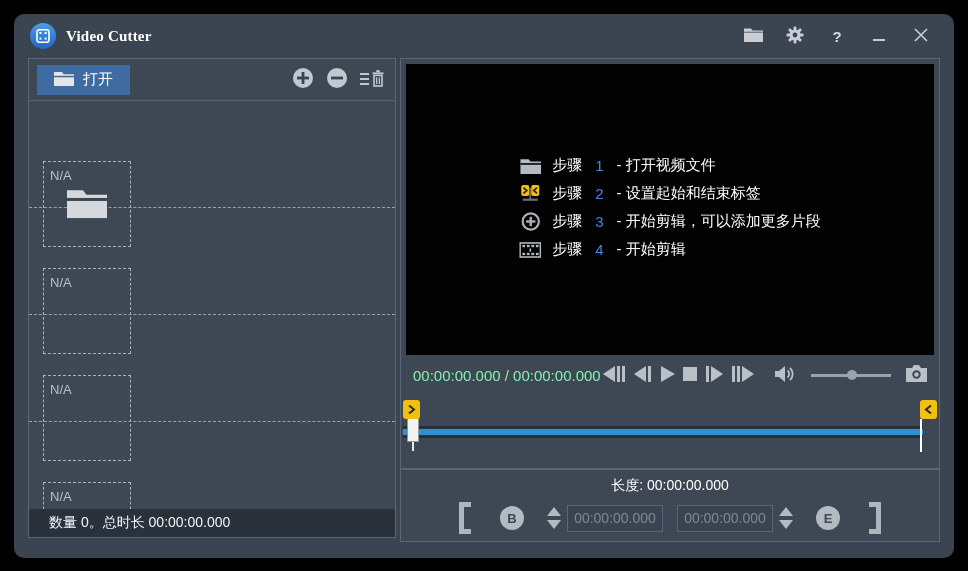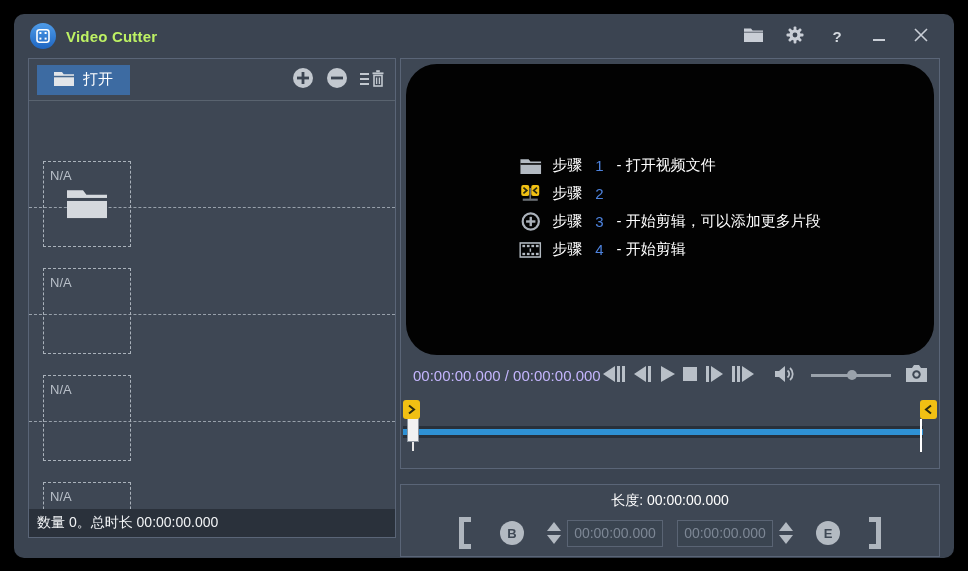--- a/index.html
+++ b/index.html
@@ -7,21 +7,21 @@
               font-family:"Liberation Sans","DejaVu Sans",sans-serif; }
   .window { position:absolute; left:14px; top:14px; width:940px; height:544px;
             background:#3b4451; border-radius:10px; overflow:hidden; }
 
   
   .titlebar { position:absolute; left:0; top:0; right:0; height:44px;
               display:flex; align-items:center; padding:0 22px 0 16px; }
   .app-logo { width:26px; height:26px; border-radius:50%;
               background:linear-gradient(#4f9ce8,#1f66c2);
               display:flex; align-items:center; justify-content:center; }
-  .win-title { color:#bef264; font-size:15px; font-weight:bold; margin-left:10px; letter-spacing:.2px; }
+  .win-title { color:#ffffff; font-size:15px; font-weight:bold; margin-left:10px; letter-spacing:.2px;font-family:Liberation Serif, serif; }
   .tb-actions { margin-left:auto; display:flex; align-items:center; gap:20px; }
   .tb-btn { background:none; border:none; color:#c9ced6; display:flex;
             align-items:center; justify-content:center; width:22px; height:22px; cursor:pointer; }
   .help-btn { font-size:15px; font-weight:bold; color:#d4d9df; }
   .min-bar { width:12px; height:2px; background:#c9ced6; margin-top:8px; }
 
   
   .left-panel { position:absolute; left:14px; top:44px; width:368px; bottom:20px;
                 border:1px solid #5a6577; background:#3e4754; display:flex; flex-direction:column; }
   .toolbar { height:42px; display:flex; align-items:center; padding:0 10px 0 8px;
@@ -35,54 +35,54 @@
   .icon-btn { background:none; border:none; padding:0; margin-left:12px; cursor:pointer;
               display:flex; align-items:center; }
   .list { flex:1; overflow:hidden; }
   .list-item { height:107px; border-bottom:1px dashed #98a1ab; padding:16px 0 0 14px; }
   .list-item:last-child { border-bottom:none; }
   .thumb { width:88px; height:86px; border:1px dashed #aab2bb; position:relative;
            padding:4px 6px;margin-top:44px; }
   .na-label { color:#b8bfc8; font-size:13px; }
   .thumb-folder { position:absolute; left:50%; top:50%; transform:translate(-50%,-46%); }
   .statusbar { flex:none; height:28px; background:#2a313b; color:#f2f4f6; font-size:14px;
-               display:flex; align-items:center; padding:0 8px; }
+               display:flex; align-items:center; padding:0 20px; }
 
   
   .right-panel { position:absolute; left:386px; right:14px; top:44px; height:411px;
                  border:1px solid #5a6577; background:#3e4754; display:flex; flex-direction:column; }
-  .video { flex:none; height:291px; margin:5px 5px 0 5px; background:#020202; position:relative;border-radius:31px; }
+  .video { flex:none; height:291px; margin:5px 5px 0 5px; background:#020202; position:relative; }
   .steps { position:absolute; left:50%; top:92px; transform:translateX(-50%);
            display:flex; flex-direction:column; gap:9px; white-space:nowrap; }
   .step-row { display:flex; align-items:center; gap:11px; color:#fff; font-size:15px; }
   .step-ico { width:22px; display:flex; justify-content:center; }
   .step-num { color:#4d82dd; margin:0 2px; }
   .controls { flex:none; height:40px; display:flex; align-items:center; padding:0 12px; }
-  .time-display { color:#c4b5fd; font-size:15px; }
+  .time-display { color:#86efac; font-size:15px; }
   .ctrl-group { margin-left:auto; display:flex; align-items:center; gap:7px; }
   .pb-btn { background:none; border:none; padding:0; cursor:pointer; display:flex; align-items:center; }
   .vol-slider { width:80px; height:14px; position:relative; margin:0 8px; cursor:pointer; }
   .vol-track { position:absolute; left:0; right:0; top:6px; height:3px; background:#9aa2ab; }
   .vol-knob { position:absolute; left:36px; top:2px; width:10px; height:10px; border-radius:50%;
               background:#9aa2ab; }
   .timeline { flex:1; position:relative; }
   .tl-track { position:absolute; left:2px; right:16px; top:31px; height:12px;
               background:#2e91d4; border-top:3px solid #28303a; border-bottom:3px solid #28303a; cursor:pointer; }
   .tl-marker { position:absolute; width:17px; height:19px; background:#f1c013; border-radius:3px;
                display:flex; align-items:center; justify-content:center; cursor:pointer; z-index:3; }
   .tl-start { left:2px; top:5px; }
   .tl-end { right:2px; top:5px; }
   .tl-endline { position:absolute; right:17px; top:24px; width:2px; height:33px; background:#fff; }
   .playhead { position:absolute; left:6px; top:21px; width:12px; height:26px; background:#f2f2f2;
               border:1px solid #8c949e; z-index:2; cursor:grab; }
   .playhead:after { content:""; position:absolute; left:4px; top:25px; width:2px; height:9px; background:#e8e8e8; }
 
   
   .trim-panel { position:absolute; left:386px; right:14px; top:455px; height:73px;
-                border:1px solid #5a6577; background:#3e4754;margin-top:15px; }
+                border:1px solid #5a6577; background:#3e4754; }
   .length-line { text-align:center; color:#fff; font-size:14px; margin-top:7px; }
   .trim-row { display:flex; align-items:center; justify-content:center; margin-top:7px; }
   .bracket { width:12px; height:32px; border:5px solid #aeb5bd; flex:none; }
   .bracket-l { border-right:none; margin-right:29px; }
   .bracket-r { border-left:none; margin-left:29px; }
   .be-btn { width:24px; height:24px; border-radius:50%; border:none; background:#b3bac2;
             color:#3f4956; font-weight:bold; font-size:13px; cursor:pointer;
             display:flex; align-items:center; justify-content:center; font-family:inherit; }
   .be-b { margin-right:17px; } .be-e { margin-left:17px; }
   .stepper { display:flex; flex-direction:column; gap:4px; margin:0 6px; }
@@ -245,20 +245,21 @@
               <rect x="1" y="0" width="8" height="11" rx="2" fill="#f1c013"></rect>
               <rect x="11" y="0" width="8" height="11" rx="2" fill="#f1c013"></rect>
               <path d="M3.2 2.6l3.4 2.9-3.4 2.9" stroke="#2b2b10" stroke-width="1.7" fill="none"></path>
               <path d="M16.8 2.6l-3.4 2.9 3.4 2.9" stroke="#2b2b10" stroke-width="1.7" fill="none"></path>
               <rect x="9.2" y="3" width="1.6" height="11" fill="#6b7076"></rect>
               <rect x="2.5" y="13.6" width="15" height="2.2" fill="#6b7076"></rect>
             </svg>
           </span>
           <span>步骤</span>
             <span class="step-num">2</span>
+            <span>- 设置起始和结束标签</span>
         </div>
         <div class="step-row">
           <span class="step-ico">
             <svg width="19" height="19" viewBox="0 0 22 22">
               <circle cx="11" cy="11" r="9.4" fill="none" stroke="#aab1ba" stroke-width="2.6"></circle>
               <rect x="5.6" y="9.6" width="10.8" height="2.8" fill="#aab1ba"></rect>
               <rect x="9.6" y="5.6" width="2.8" height="10.8" fill="#aab1ba"></rect>
             </svg>
           </span>
           <span>步骤</span>

